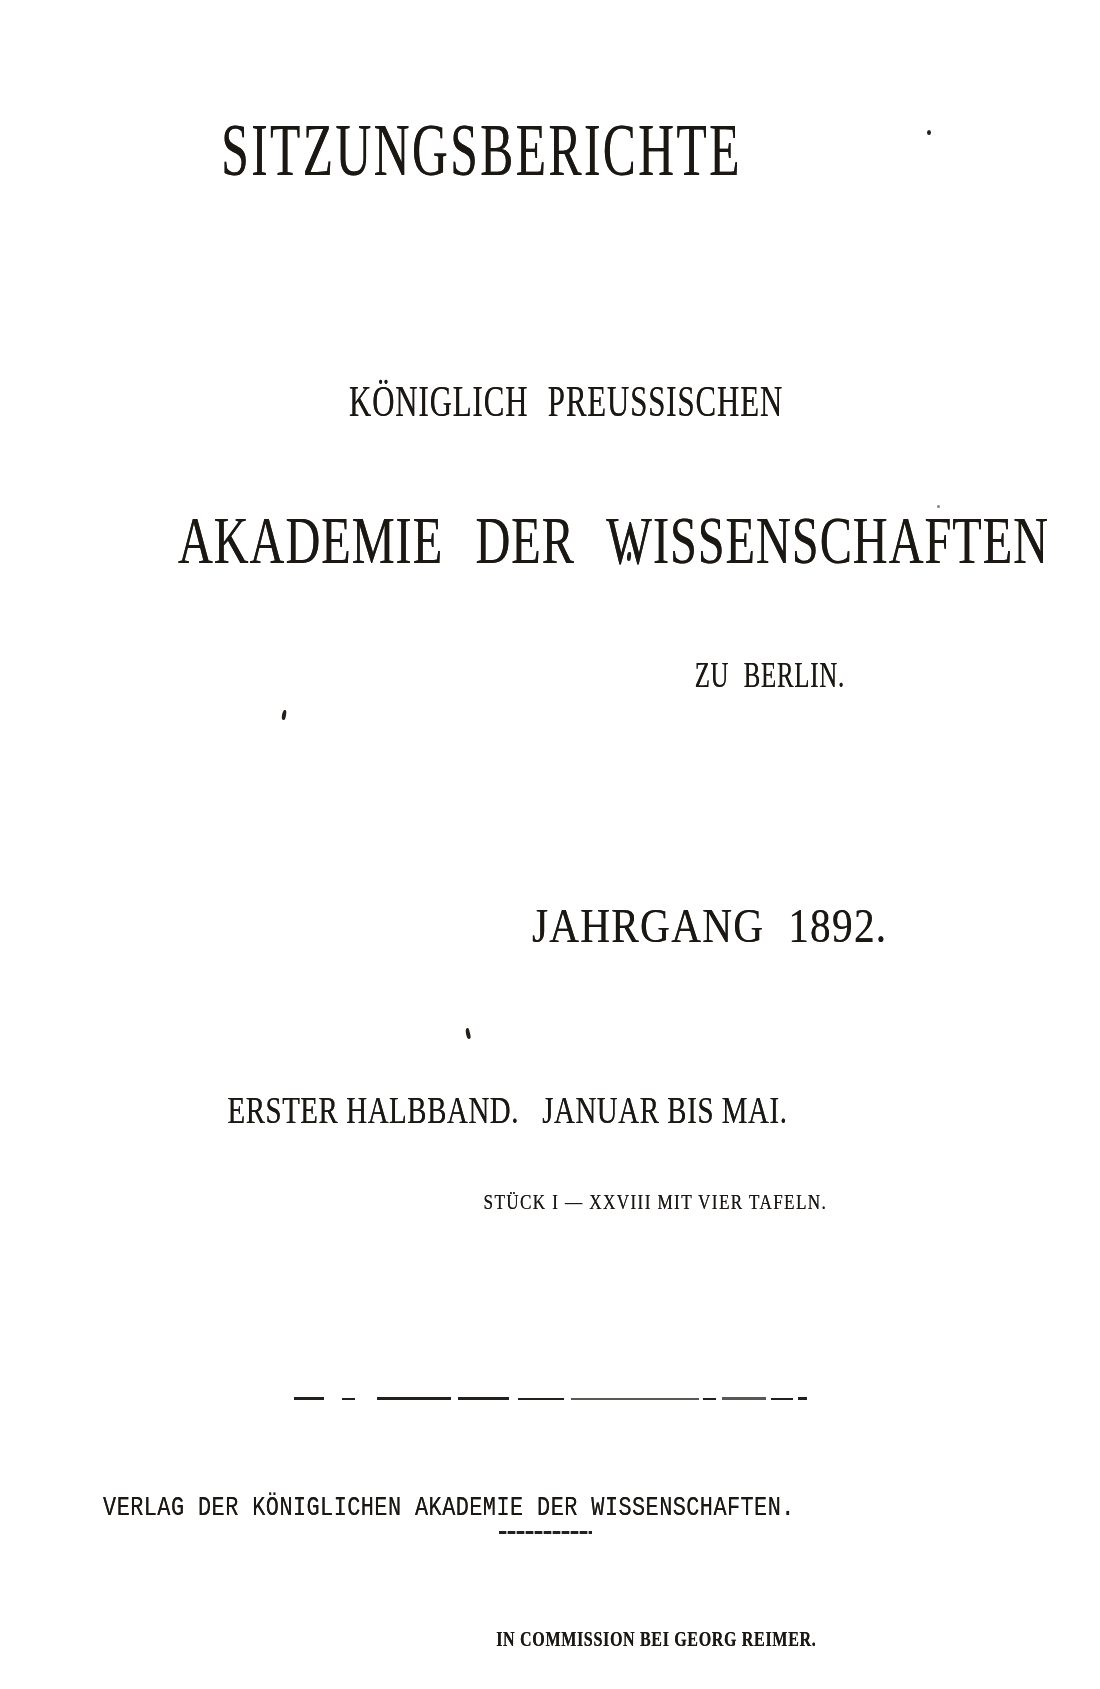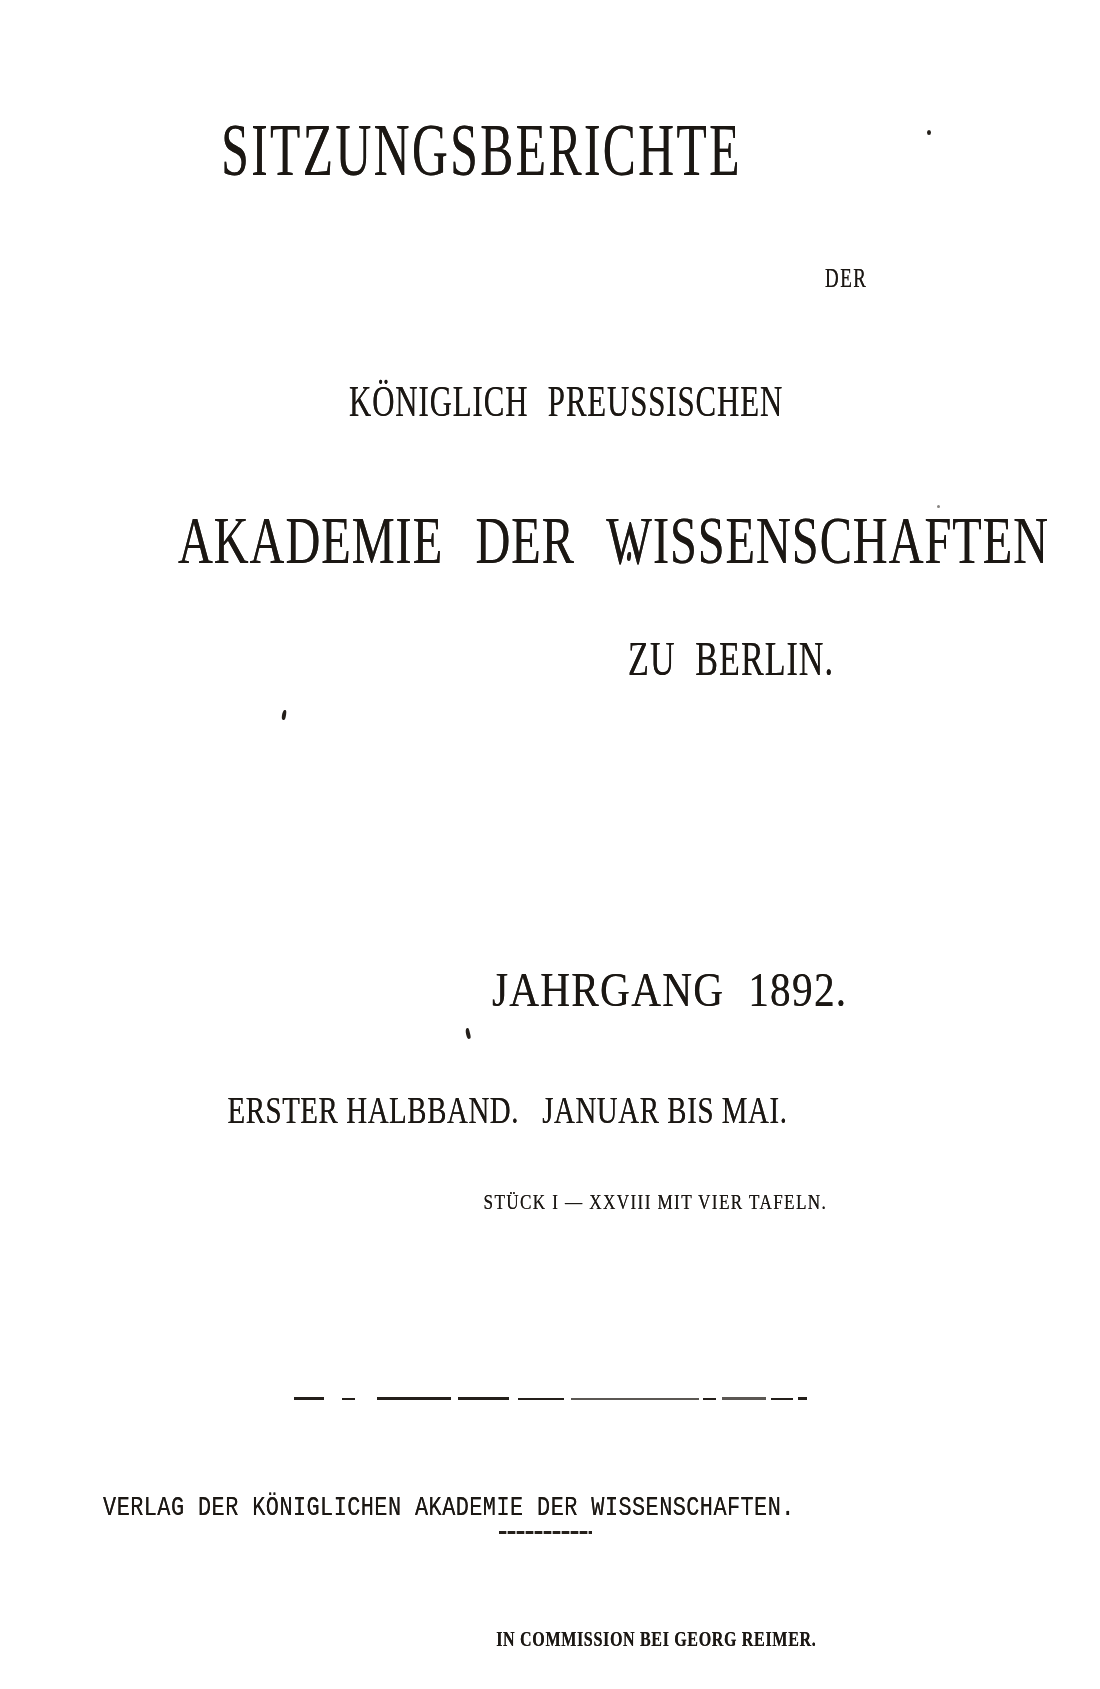--- a/index.html
+++ b/index.html
@@ -22,23 +22,23 @@
   }
   
   .l-title      {top:112px; font-size:75px; letter-spacing:0.05em;}
   .l-title .tx  {transform:scaleX(0.66);}
   .l-der        {top:265px; font-size:27px; letter-spacing:0.08em;}
   .l-der .tx    {transform:scaleX(0.70);}
   .l-soc1       {top:380px; font-size:44px; letter-spacing:0.03em; word-spacing:0.35em;}
   .l-soc1 .tx   {transform:scaleX(0.70);}
   .l-soc2       {top:506px; font-size:68px; letter-spacing:0.02em; word-spacing:0.40em;}
   .l-soc2 .tx   {transform:scaleX(0.71);}
-  .l-soc3       {top:635px; font-size:48px; letter-spacing:0.03em; word-spacing:0.30em;}
+  .l-soc3       {top:658px; font-size:35px; letter-spacing:0.03em; word-spacing:0.30em;}
   .l-soc3 .tx   {transform:scaleX(0.71);}
-  .l-year       {top:966px; font-size:48px; letter-spacing:0.03em; word-spacing:0.30em;}
+  .l-year       {top:902px; font-size:48px; letter-spacing:0.03em; word-spacing:0.30em;padding-left:40px;}
   .l-year .tx   {transform:scaleX(0.86);}
   .l-halb       {top:1091px; font-size:38px; letter-spacing:0.02em;}
   .l-halb .tx   {transform:scaleX(0.76);}
   .l-halb .part2{margin-left:0.8em;}
   .l-issue      {top:1191px; font-size:22px; letter-spacing:0.08em;}
   .l-issue .tx  {transform:scaleX(0.78);}
   .l-place      {top:1437px; font-size:45px; letter-spacing:0.03em; word-spacing:0.30em;}
   .l-place .tx  {transform:scaleX(0.71);}
   .l-publ       {top:1495px; font-size:27px; letter-spacing:0.02em;font-family:Liberation Mono, monospace;}
   .l-publ .tx   {transform:scaleX(0.81);}
@@ -77,23 +77,20 @@
 </style>
 </head>
 <body>
 
 <div class="page">
 
   <div class="line l-title">
     <span class="tx">SITZUNGSBERICHTE</span>
   </div>
 
-  <div class="line l-der">
-    <span class="tx">DER</span>
-  </div>
 
   <div class="line l-soc1">
     <span class="tx">KÖNIGLICH PREUSSISCHEN</span>
   </div>
 
   <div class="line l-soc2">
     <span class="tx">AKADEMIE DER WISSENSCHAFTEN</span>
   </div>
 
   <div class="line l-soc3">

